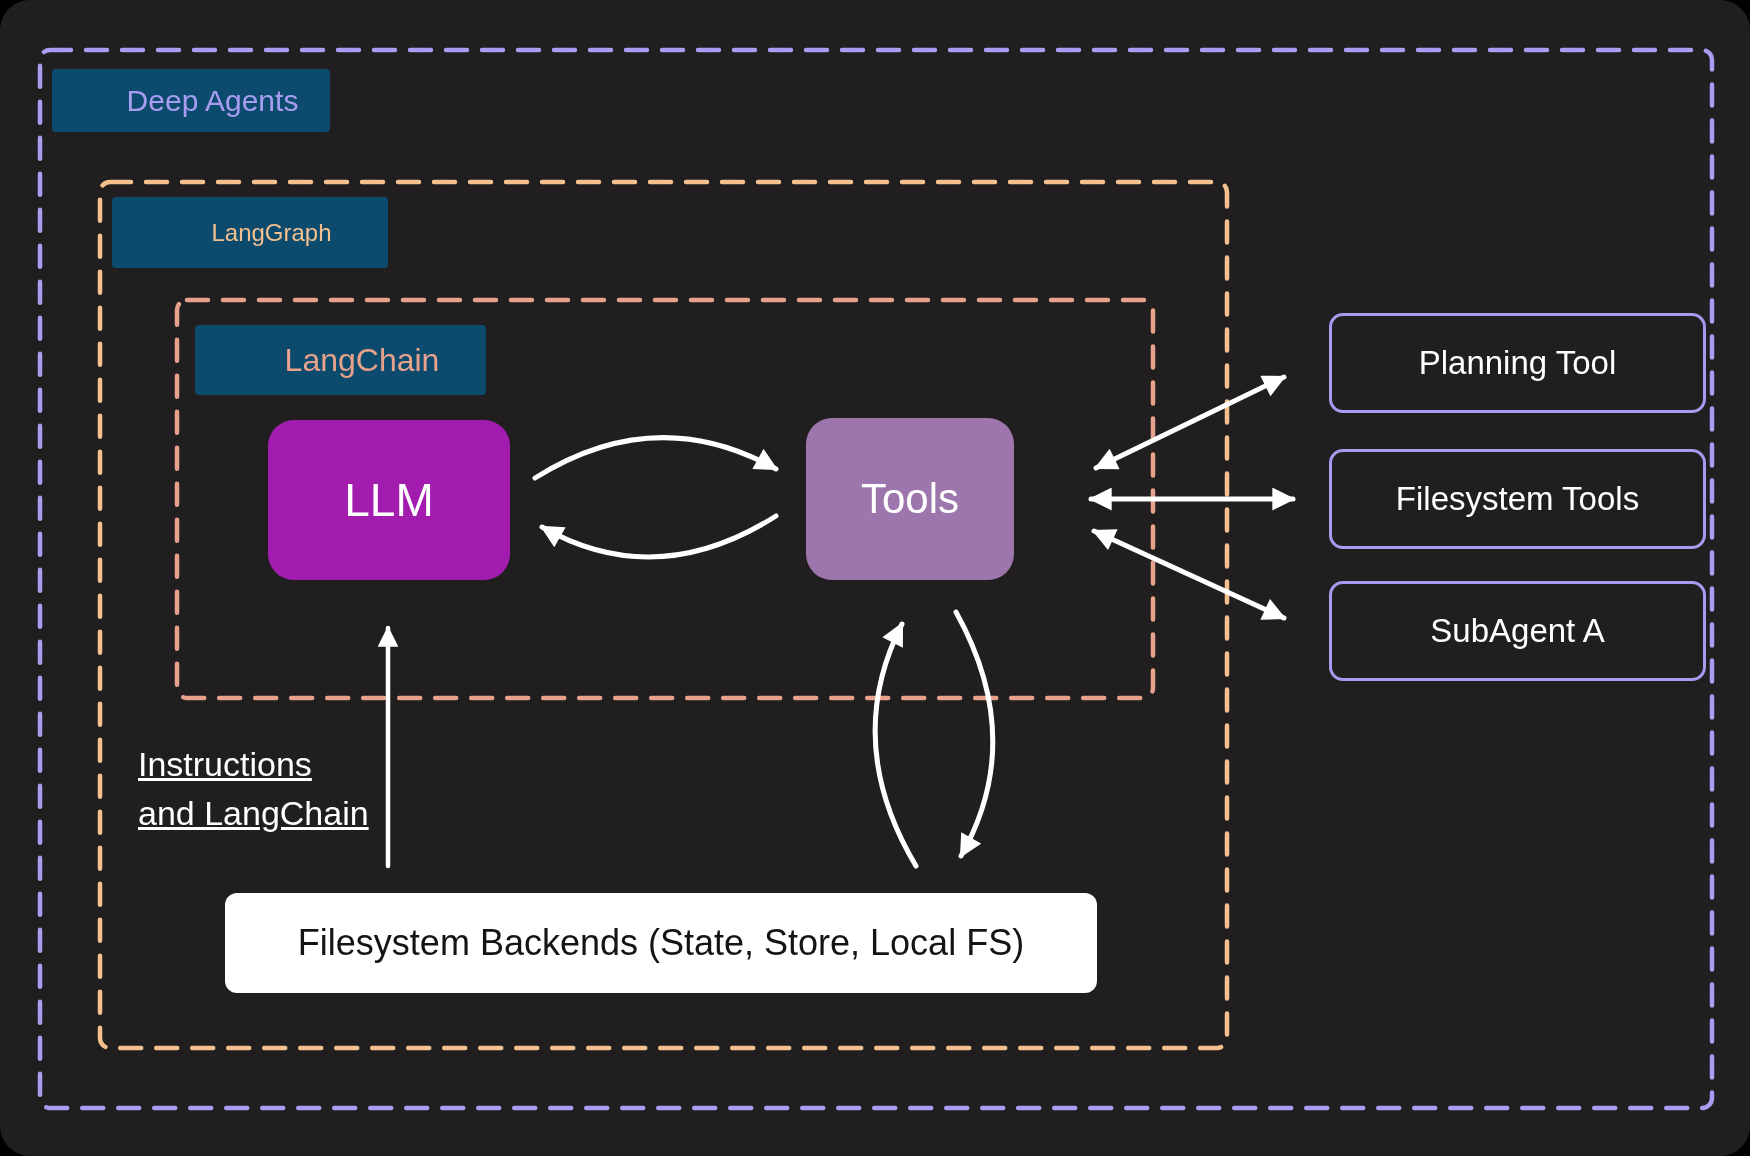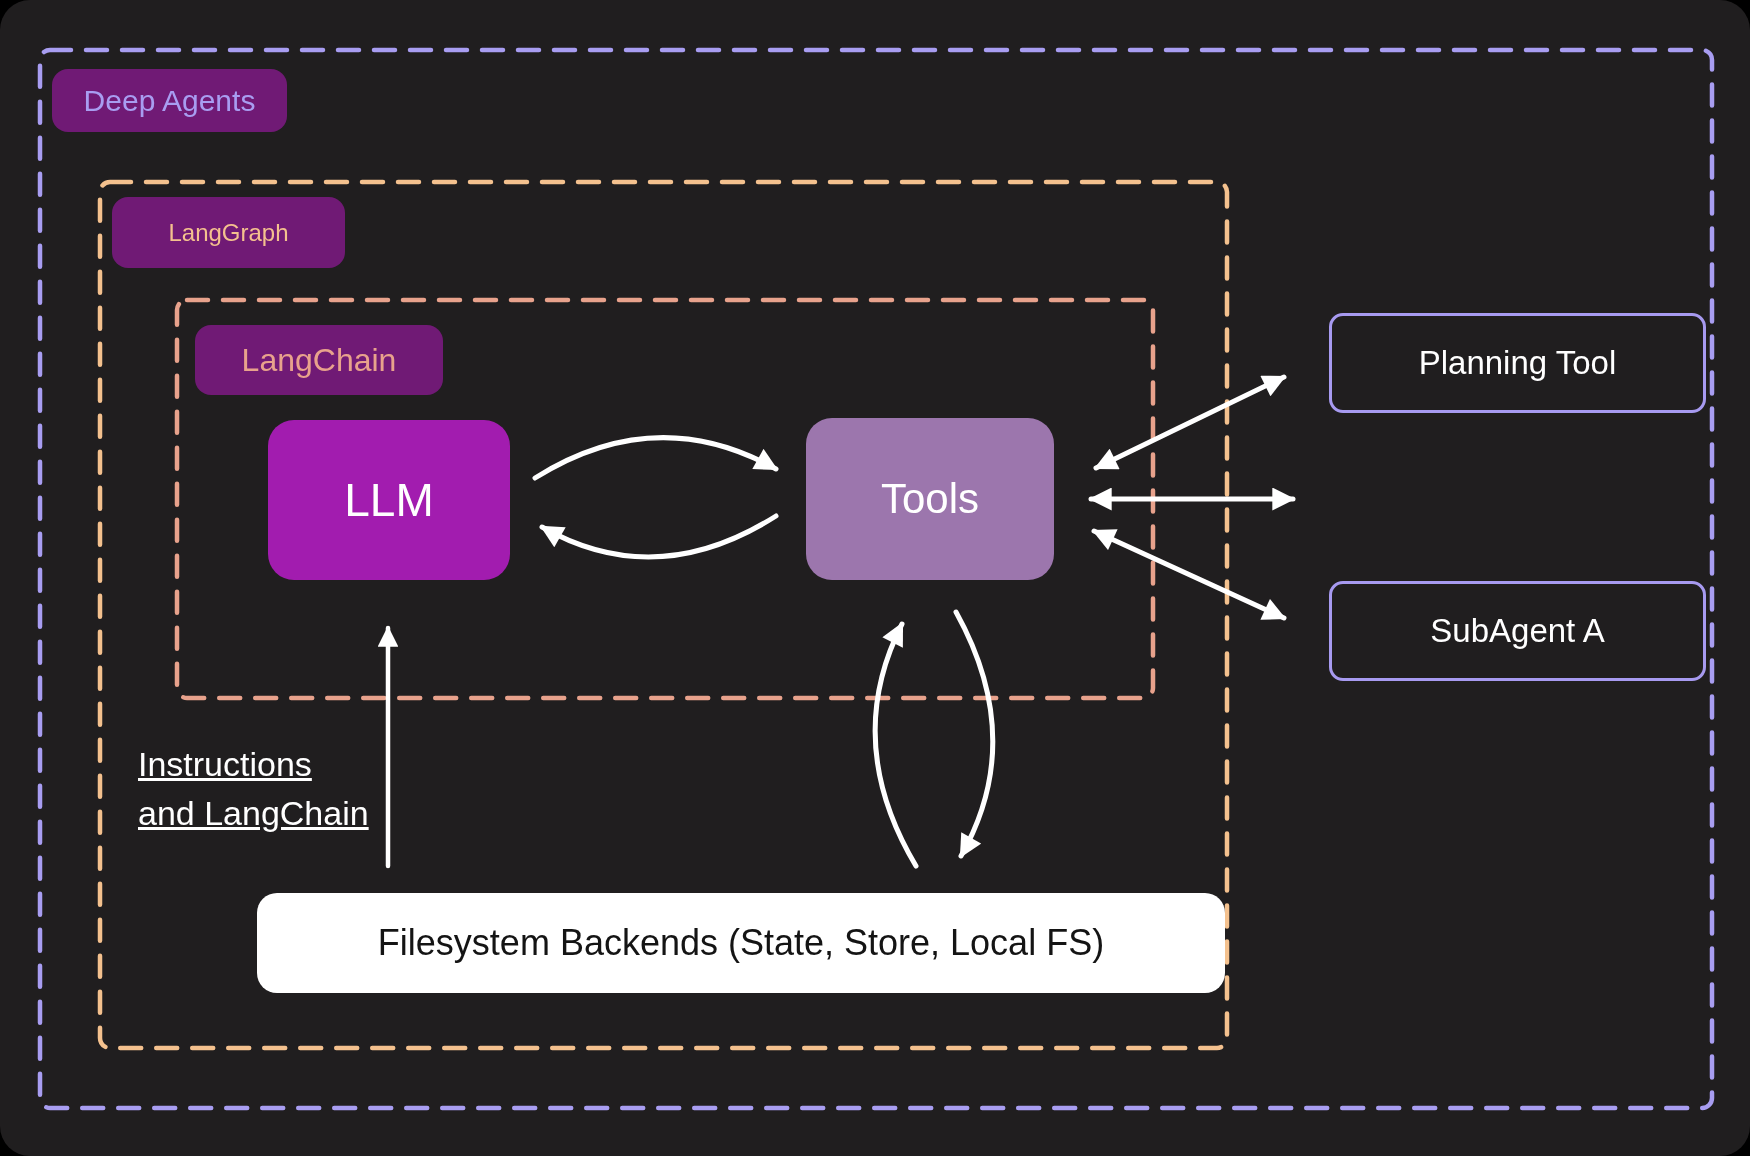--- a/index.html
+++ b/index.html
@@ -17,26 +17,27 @@
     background: #201e1f;
     border-radius: 30px;
   }
   svg.overlay {
     position: absolute;
     left: 0; top: 0;
     width: 1750px; height: 1156px;
   }
   .chip {
     position: absolute;
-    background: #701a75;
-    border-radius: 16px;
+    background: #0c4a6e;
+    border-radius: 4px;
     display: flex;
     align-items: center;
     justify-content: center;
     font-weight: 400;
+    padding-left: 43px;
   }
   .chip-deep-agents {
     left: 52px; top: 69px; width: 235px; height: 63px;
     color: #a89df1; font-size: 30px;
   }
   .chip-langgraph {
     left: 112px; top: 197px; width: 233px; height: 71px;
     color: #f4c18e; font-size: 24px;
   }
   .chip-langchain {
@@ -48,48 +49,48 @@
     display: flex;
     align-items: center;
     justify-content: center;
     color: #ffffff;
   }
   .node-llm {
     left: 268px; top: 420px; width: 242px; height: 160px;
     background: #a21caf; border-radius: 26px; font-size: 46px;
   }
   .node-tools {
-    left: 806px; top: 418px; width: 248px; height: 162px;
+    left: 806px; top: 418px; width: 208px; height: 162px;
     background: #9c76ad; border-radius: 26px; font-size: 42px;
   }
   .tool-box {
     position: absolute;
     left: 1305px; width: 377px; height: 100px;
     border: 3.5px solid #a79af0;
     border-radius: 14px;
     background: transparent;
     display: flex;
     align-items: center;
     justify-content: center;
     color: #ffffff; font-size: 33px;
     box-sizing: border-box;
     margin-left: 24px;
   }
   .tool-box-planning   { top: 313px; }
   .tool-box-filesystem { top: 449px; }
   .tool-box-subagent   { top: 581px; text-align: center; }
   .backend-box {
     position: absolute;
-    left: 225px; top: 893px; width: 968px; height: 100px;
+    left: 225px; top: 893px; width: 872px; height: 100px;
     background: #ffffff;
-    border-radius: 20px;
+    border-radius: 12px;
     display: flex;
     align-items: center;
     justify-content: center;
-    color: #141414; font-size: 36px; margin-left: 32px;
+    color: #141414; font-size: 36px;
   }
   .edge-label {
     position: absolute;
     left: 138px; top: 740px;
     color: #ffffff;
     font-size: 34px;
     line-height: 49px;
   }
   .edge-label span { display: block; text-decoration: underline; }
 </style>
@@ -124,20 +125,21 @@
   </svg>
 
   <div class="chip chip-deep-agents">Deep Agents</div>
   <div class="chip chip-langgraph">LangGraph</div>
   <div class="chip chip-langchain">LangChain</div>
 
   <div class="node node-llm">LLM</div>
   <div class="node node-tools">Tools</div>
 
   <div class="tool-box tool-box-planning">Planning Tool</div>
+  <div class="tool-box tool-box-filesystem">Filesystem Tools</div>
   <div class="tool-box tool-box-subagent">SubAgent A</div>
 
   <div class="backend-box">Filesystem Backends (State, Store, Local FS)</div>
 
   <div class="edge-label">
     <span>Instructions</span>
     <span>and LangChain</span>
   </div>
 </div>
 

